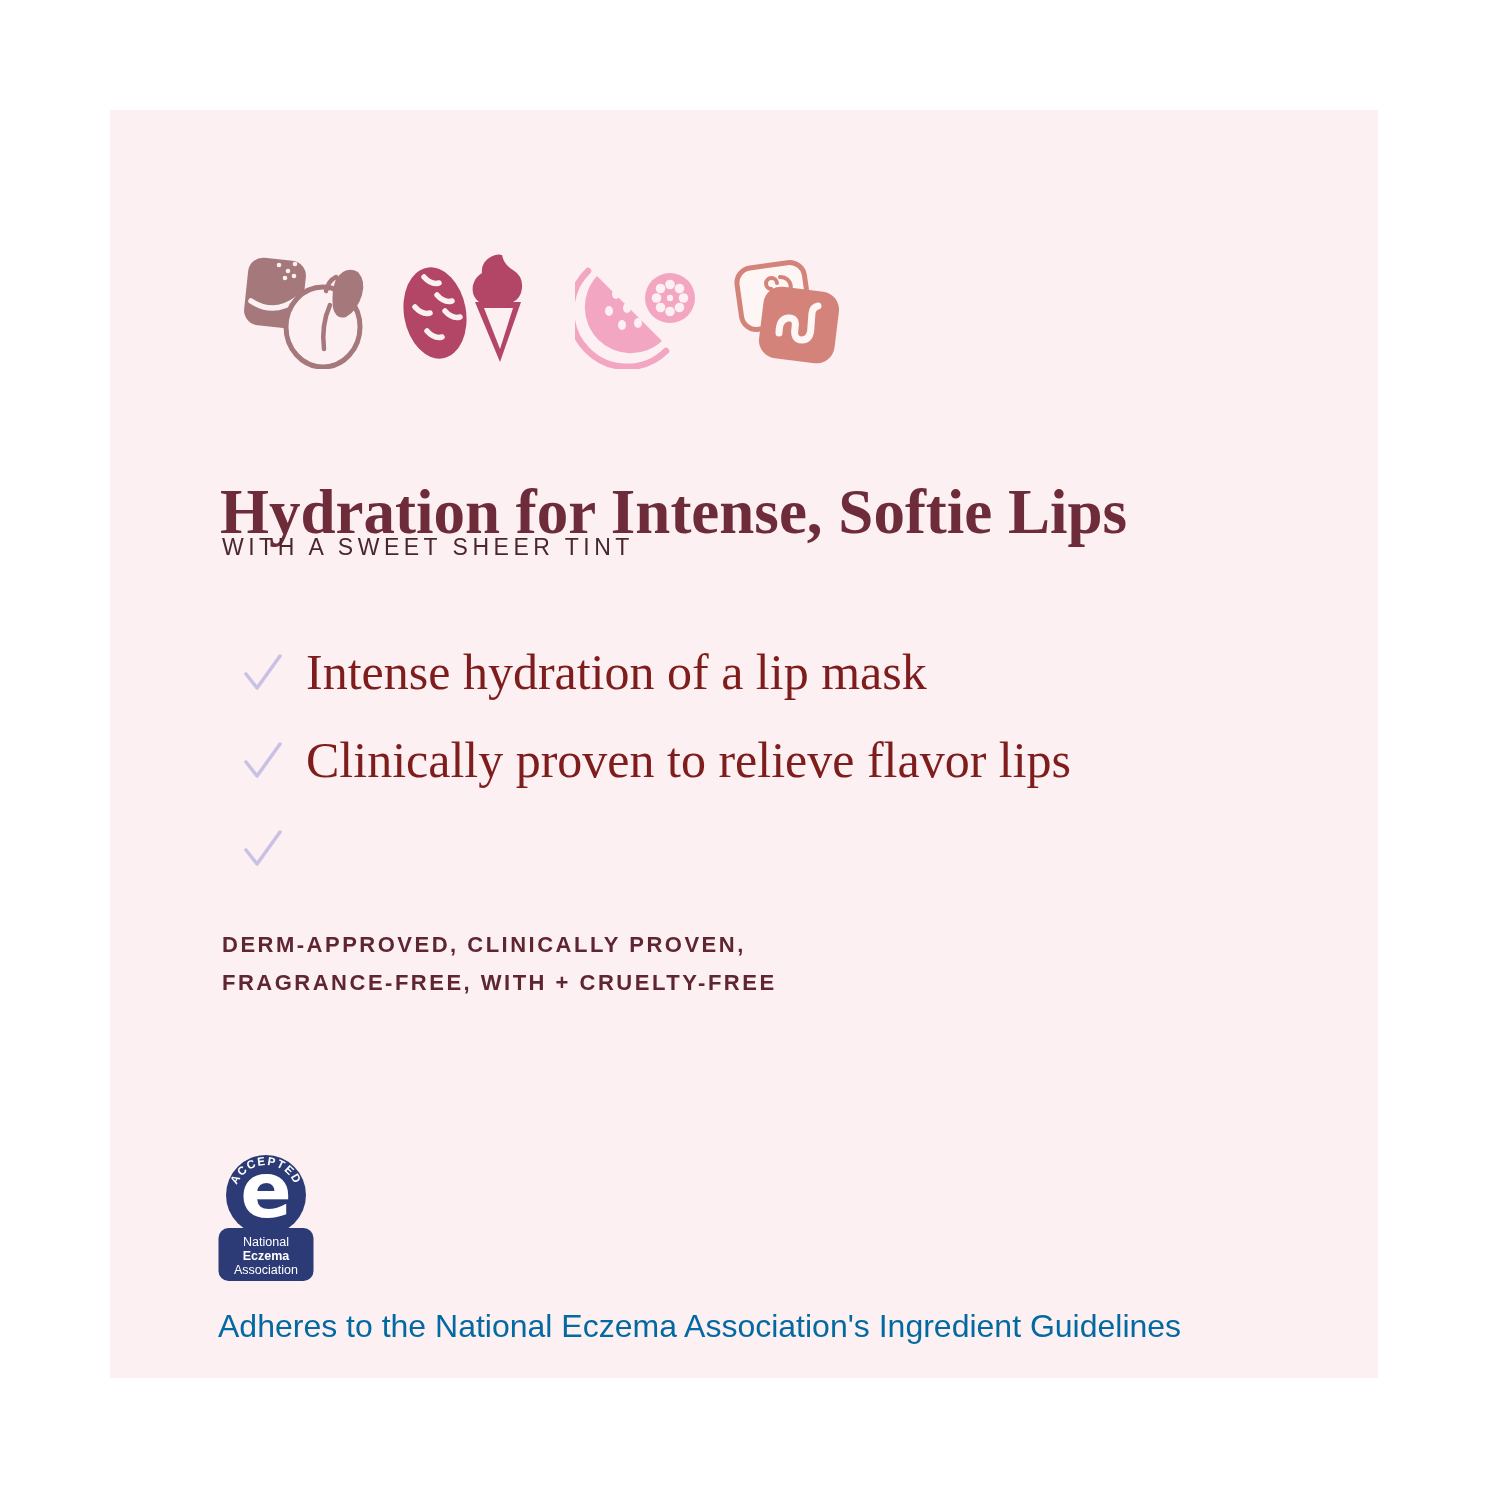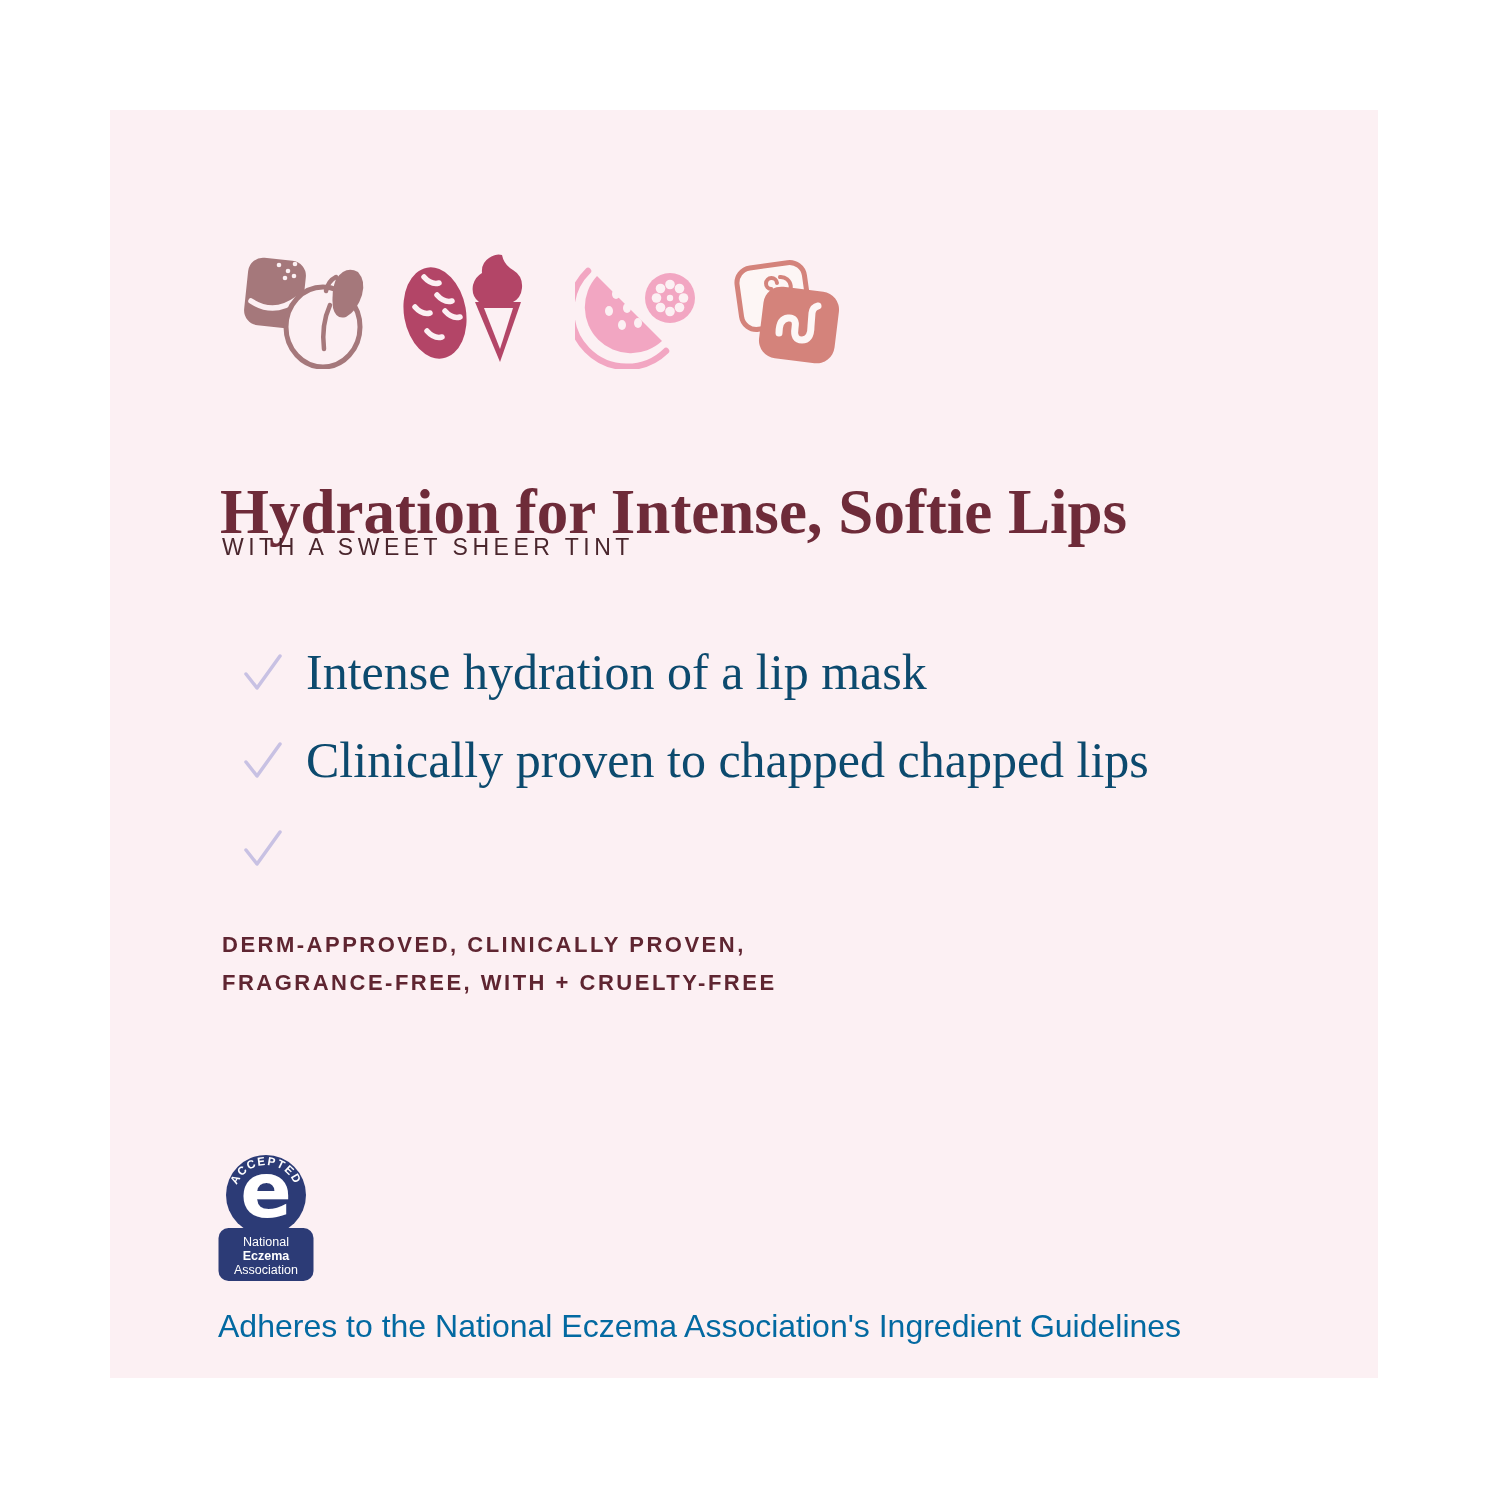--- a/index.html
+++ b/index.html
@@ -26,21 +26,21 @@
   }
   .benefits{
     position:absolute;left:132px;top:534px;list-style:none;margin:0;padding:0;
   }
   .benefit-row{
     display:flex;align-items:flex-start;gap:22px;margin-bottom:32px;
   }
   .benefit-row svg{flex:0 0 auto;margin-top:8px;}
   .benefit-text{
     font-family:"Liberation Serif",serif;font-size:50px;line-height:56px;
-    color:#0c4a6e;white-space:nowrap;
+    color:#7f1d1d;white-space:nowrap;
   }
   .claims{
     position:absolute;left:112px;top:816px;
     font-size:22px;font-weight:bold;letter-spacing:2.5px;line-height:38px;
     color:#5f2531;white-space:nowrap;
   }
   .badge{position:absolute;left:108px;top:1042px;width:96px;height:130px;}
   .footnote{
     position:absolute;left:108px;top:1198px;
     font-size:32px;color:#0369a1;white-space:nowrap;
@@ -115,21 +115,21 @@
       <li class="benefit-row">
         <svg width="42" height="42" viewBox="0 0 42 42">
           <path d="M4,22 L15,36 L38,4" stroke="#c8c1e3" stroke-width="3.5" fill="none" stroke-linecap="round" stroke-linejoin="round"></path>
         </svg>
         <span class="benefit-text">Intense hydration of a lip mask</span>
       </li>
       <li class="benefit-row">
         <svg width="42" height="42" viewBox="0 0 42 42">
           <path d="M4,22 L15,36 L38,4" stroke="#c8c1e3" stroke-width="3.5" fill="none" stroke-linecap="round" stroke-linejoin="round"></path>
         </svg>
-        <span class="benefit-text">Clinically proven to chapped chapped lips</span>
+        <span class="benefit-text">Clinically proven to relieve flavor lips</span>
       </li>
       <li class="benefit-row">
         <svg width="42" height="42" viewBox="0 0 42 42">
           <path d="M4,22 L15,36 L38,4" stroke="#c8c1e3" stroke-width="3.5" fill="none" stroke-linecap="round" stroke-linejoin="round"></path>
         </svg>
       </li>
     </ul>
 
     <div class="claims">
       <div>DERM-APPROVED, CLINICALLY PROVEN,</div>

